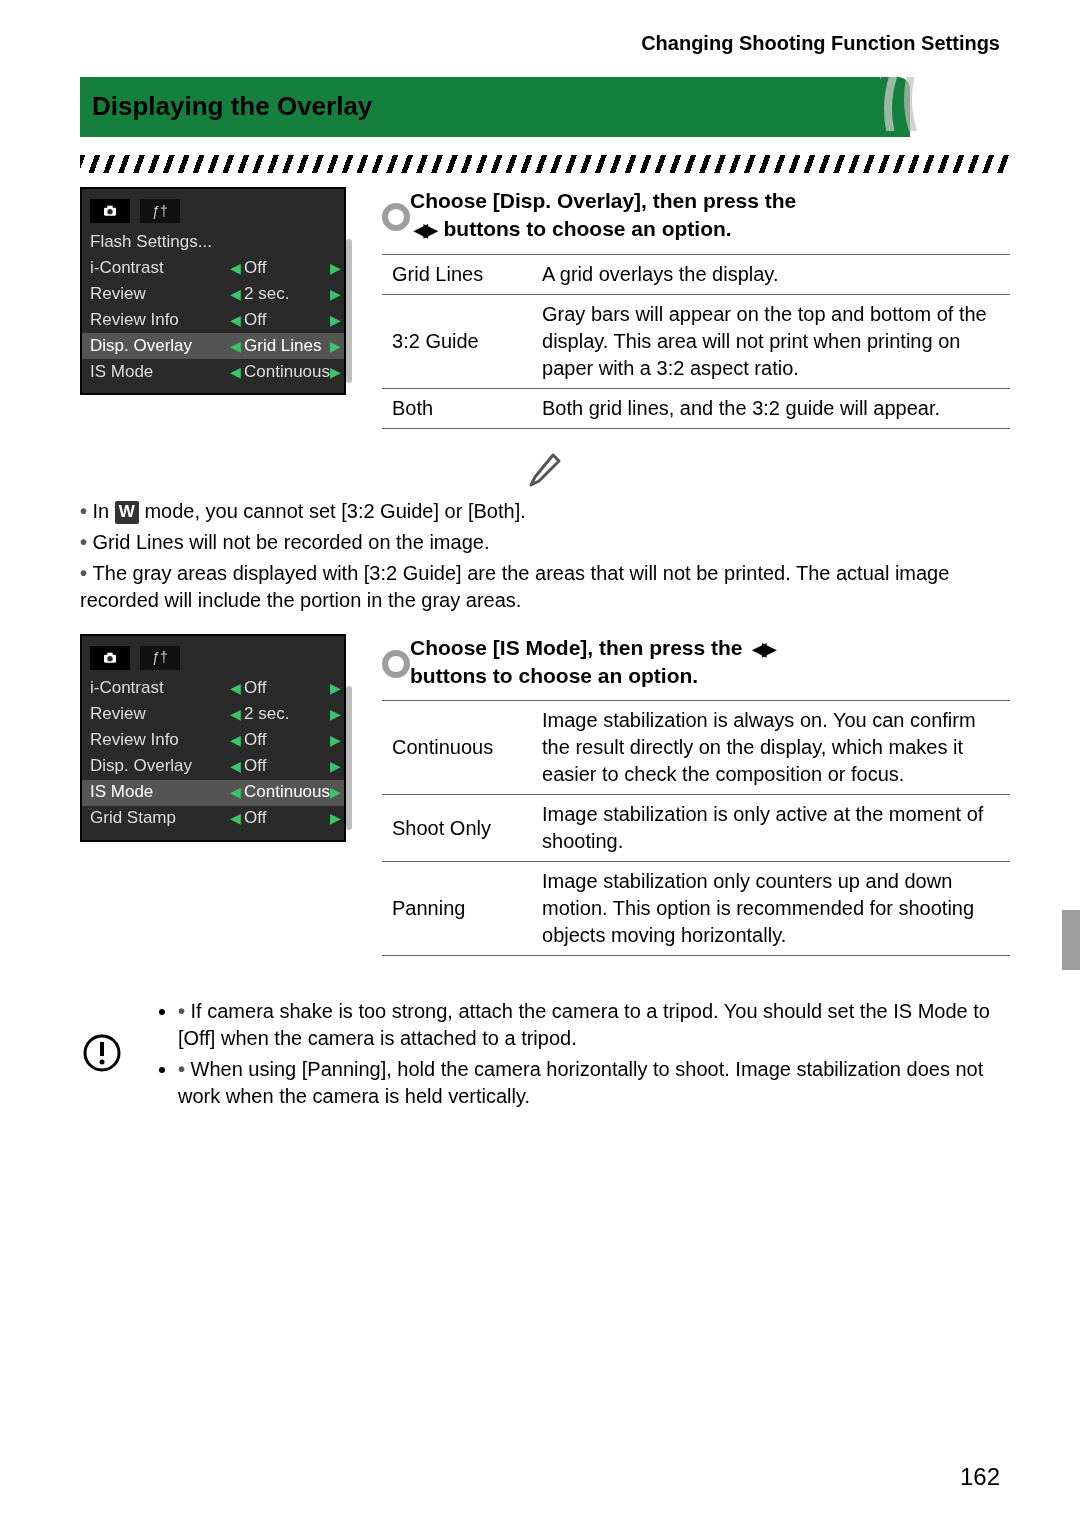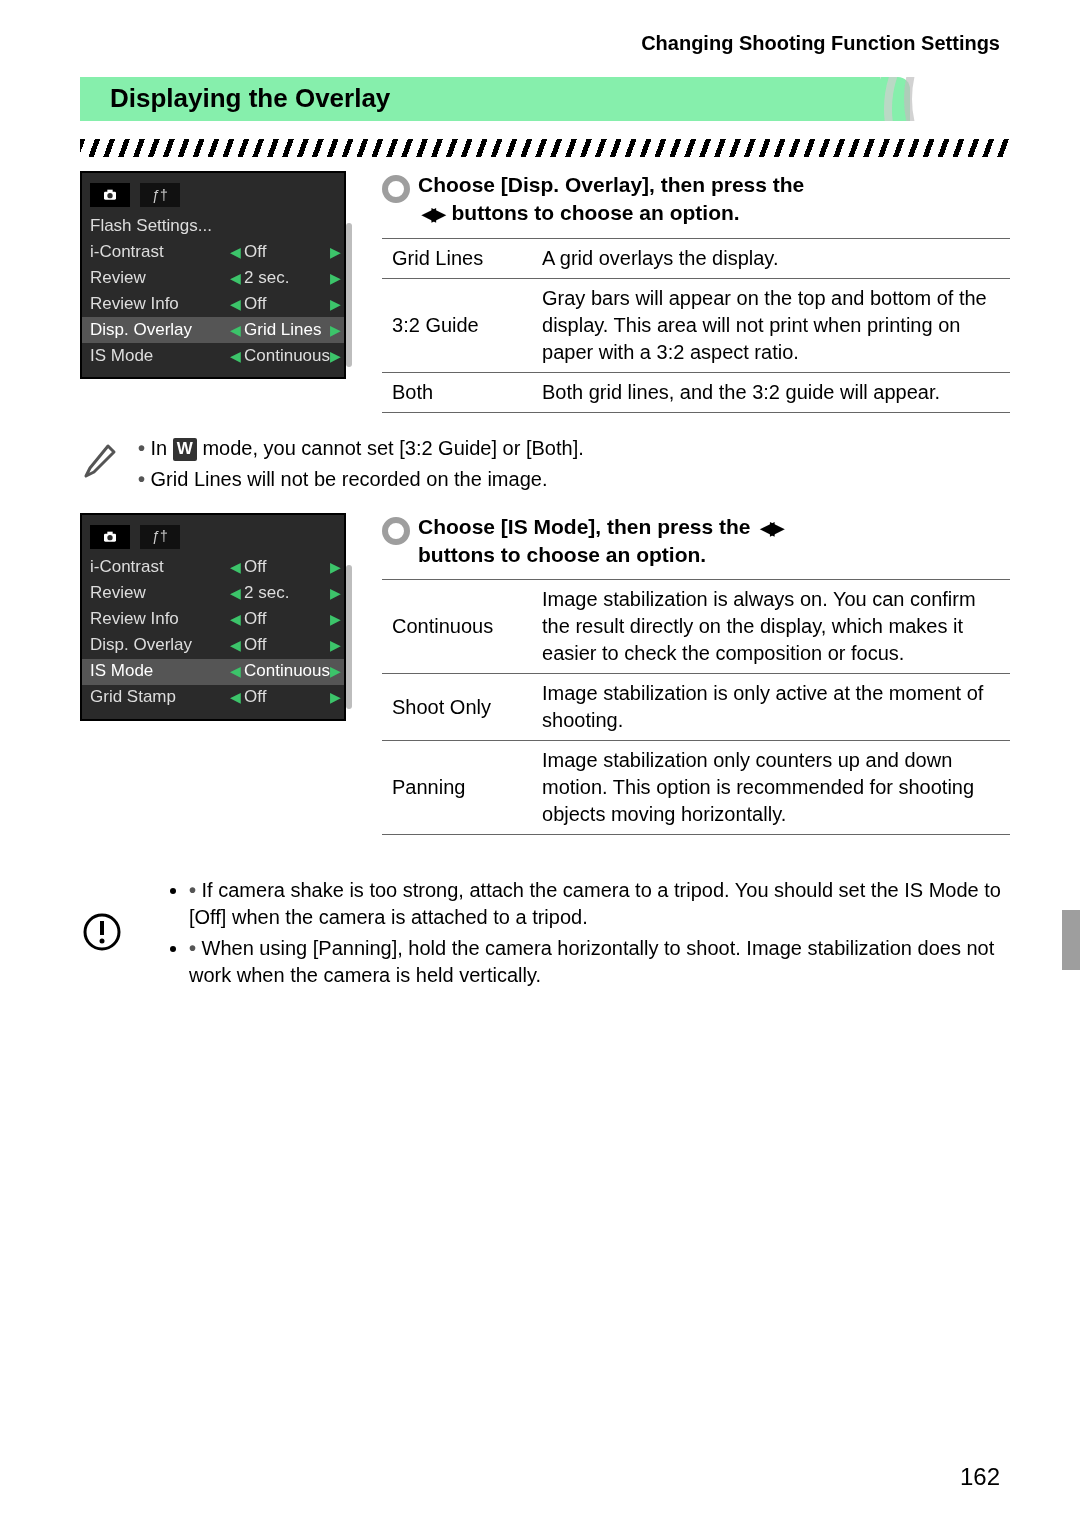--- a/index.html
+++ b/index.html
@@ -26,26 +26,26 @@
     margin-bottom: 20px;
   }
   .section-heading {
     position: relative;
     margin-top: 10px;
     margin-bottom: 18px;
     padding-right: 100px; 
     overflow: hidden;
   }
   .section-heading .bar {
-    background: #86efac;
+    background: #15803d;
     border-radius: 0 12px 0 0;
-    height: 44px;
+    height: 60px;
     display: flex;
     align-items: center;
-    padding-left: 30px;
+    padding-left: 12px;
   }
   .section-heading .title {
     font-weight: bold;
     font-size: 26px;
     color: #000;
   }
   .section-heading .waves {
     position: absolute;
     right: -10px;
     top: -6px;
@@ -130,22 +130,21 @@
     width:6px;
     background:#bdbdbd;
     border-radius:3px;
   }
   .instr {
     flex: 1 1 auto;
     font-size: 21px;
   }
   .instr .lead {
     display:flex;
-    align-items:flex-start;
-    gap:8px;
+    align-items:center;
     font-weight:bold;
     margin-bottom:10px;
   }
   .lead .dot {
     width:16px;height:16px;border-radius:50%;
     background:#fff;border:6px solid #9e9e9e;
     margin-top:4px;
     flex:0 0 auto;
   }
   .lead .lr {
@@ -163,23 +162,23 @@
   table.opts td {
     border-top: 1px solid #666;
     border-bottom: 1px solid #666;
     padding: 6px 10px;
     vertical-align: middle;
   }
   table.opts td.k { width: 130px; white-space:nowrap;}
   .notes {
     display:flex;
     align-items:center;
-    gap:18px;
     margin-top:22px;
     font-size:20px;
+    flex-direction:column;
   }
   .notes ul, .notes2 ul, .alert-box ul {
     list-style: none;
     padding:0;
     margin:0;
   }
   .notes li::before, .notes2 li::before, .alert-box li::before {
     content:"• ";
     color:#555;
     font-weight:bold;
@@ -197,21 +196,21 @@
     color:#fff;
     font-weight:bold;
     padding:0 4px;
     border-radius:2px;
     font-size:17px;
     vertical-align:middle;
   }
   .alert-row {
     display:flex;
     align-items:center;
-    gap:25px;
+    gap:14px;
     margin-top:22px;
     font-size:20px;
   }
   .alert-icon {
     width:44px;flex:0 0 44px;
     text-align:center;
   }
   .alert-icon svg{width:40px;height:40px;}
   .page-num {
     position:absolute;
@@ -329,20 +328,21 @@
 
   <div class="notes">
     <div class="pencil-icon">
       <svg viewBox="0 0 40 40">
           <path d="M28 4 L34 10 L14 30 L6 34 L10 26 Z" fill="none" stroke="#555" stroke-width="3" stroke-linejoin="round"></path>
         </svg>
     </div>
     <ul id="notes1" style="flex:1">
         <li>In <span class="w-icon">W</span> mode, you cannot set [3:2 Guide] or [Both].</li>
         <li>Grid Lines will not be recorded on the image.</li>
+        <li>The gray areas displayed with [3:2 Guide] are the areas that will not be printed. The actual image recorded will include the portion in the gray areas.</li>
       </ul>
   </div>
 
 
   <div class="row-wrap" style="margin-top:16px;">
     <div class="lcd">
       <div class="lcd-tabs">
         <div class="tab active">
           <svg viewBox="0 0 24 24" width="20" height="16">
               <rect x="3" y="7" width="18" height="12" rx="2" fill="#fff"></rect>

